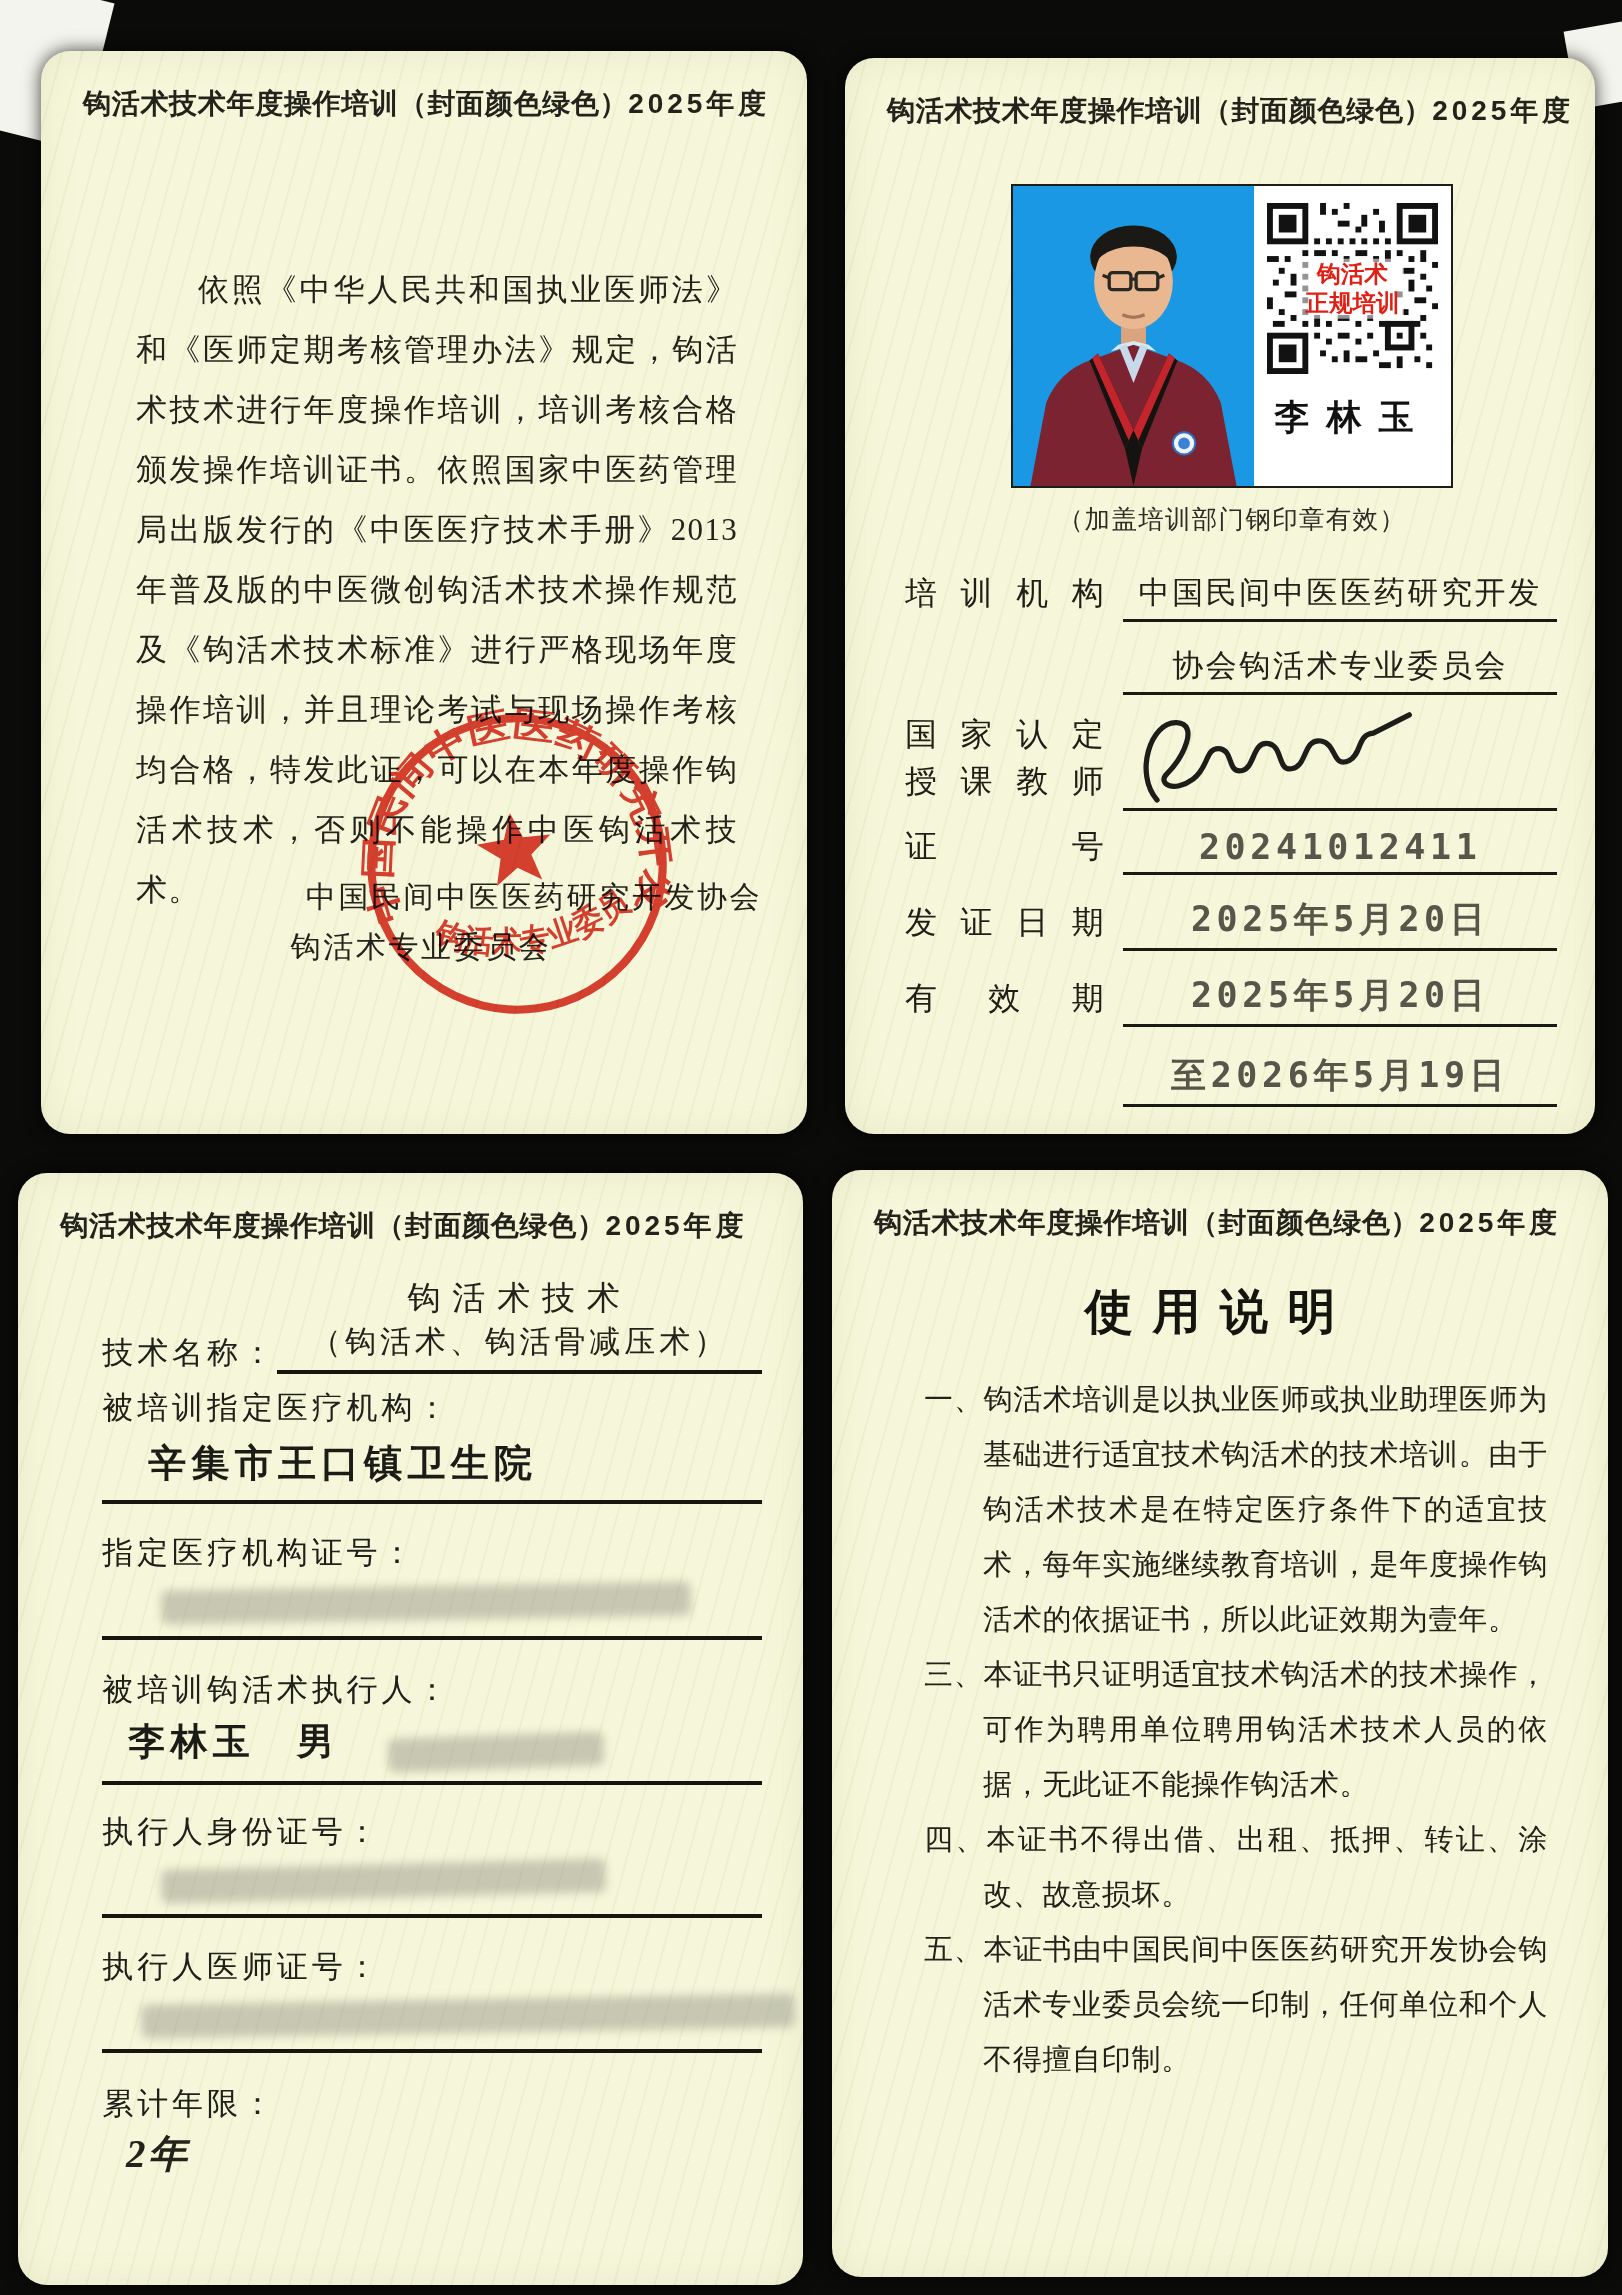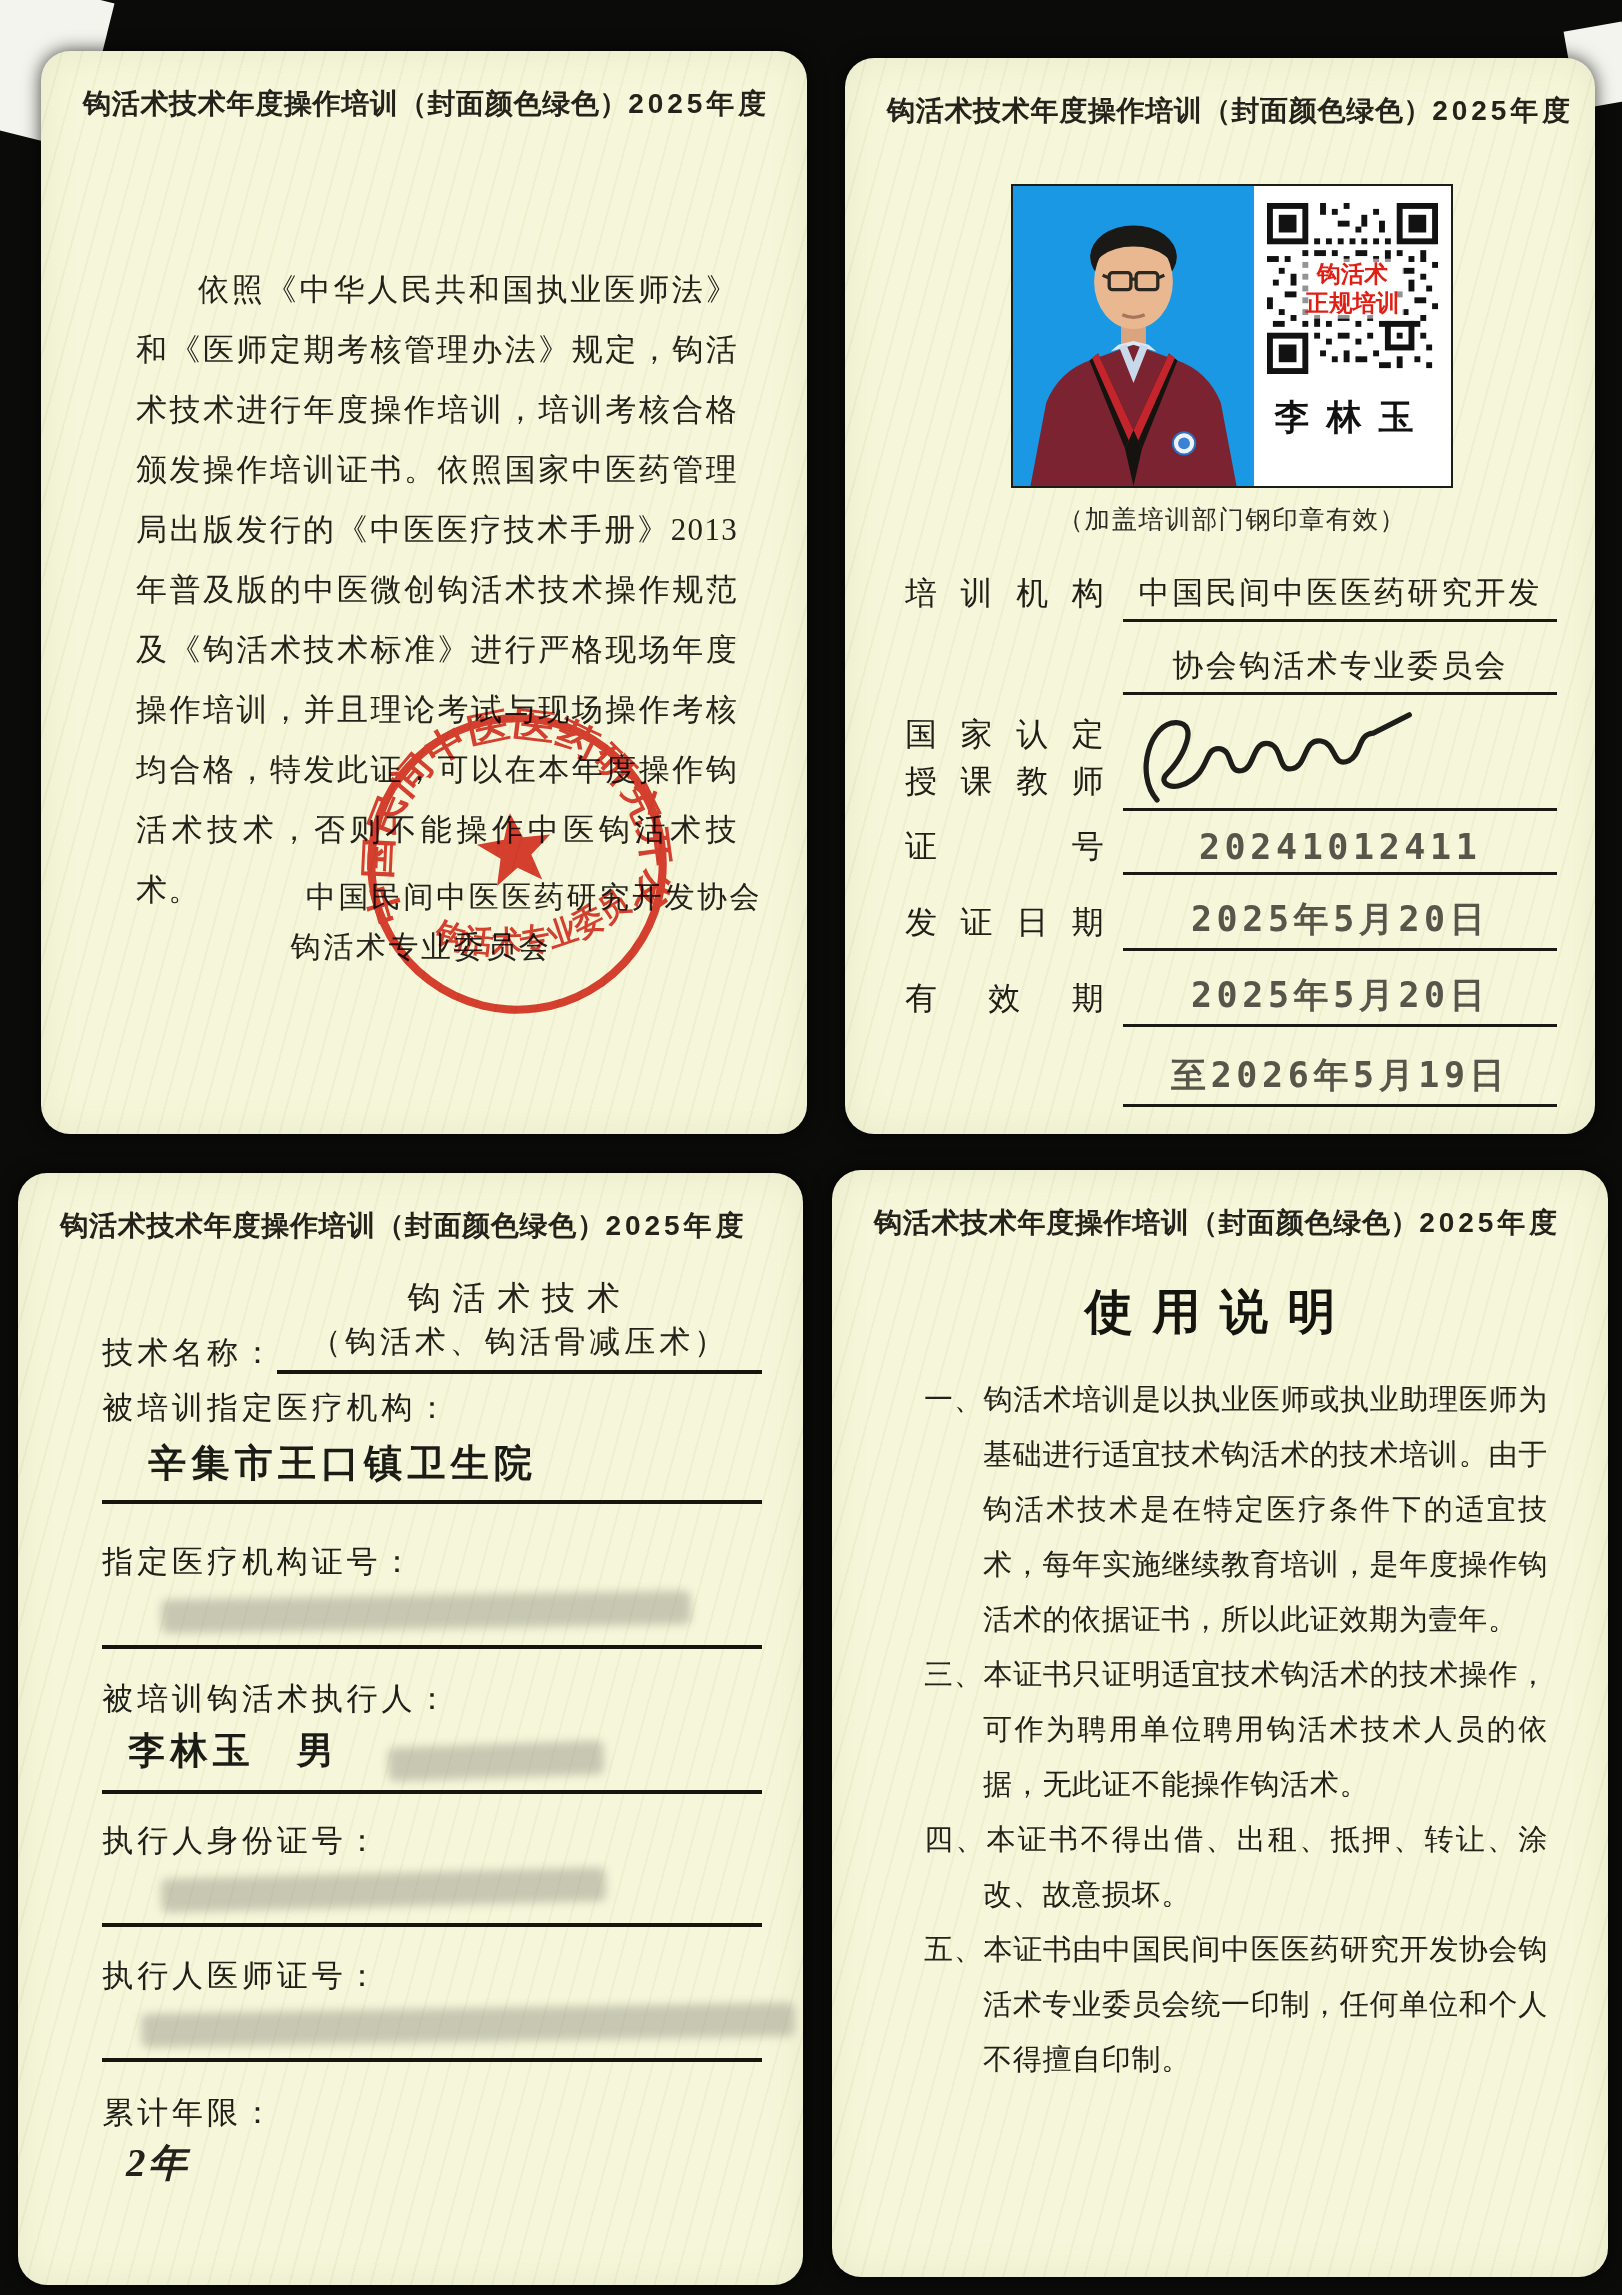--- a/index.html
+++ b/index.html
@@ -329,21 +329,21 @@
         <div>钩活术技术</div>
         <div class="small2">（钩活术、钩活骨减压术）</div>
       </div>
     </div>
 
     <div class="bl-label" style="margin-top:13px;">被培训指定医疗机构：</div>
     <div class="bl-underrow" style="margin-top:3.9px;padding:5.2px 0 11.8px 46px;">
       <span class="hand">辛集市王口镇卫生院</span>
     </div>
 
-    <div class="bl-label" style="margin-top:37px;">指定医疗机构证号：</div>
+    <div class="bl-label" style="margin-top:28px;">指定医疗机构证号：</div>
     <div class="bl-underrow" style="margin-top:5.2px;padding:6.5px 0 15.7px 59px;">
       <span class="redact" style="width:530px;transform:rotate(-1deg);"></span>
     </div>
 
     <div class="bl-label" style="margin-top:29px;">被培训钩活术执行人：</div>
     <div class="bl-underrow" style="margin-top:2.6px;padding:3.9px 0 11.8px 26px;white-space:nowrap;">
       <span class="hand" style="font-size:37px;">李林玉　男</span>
       <span class="redact" style="width:216px;margin-left:46px;transform:rotate(-2deg);"></span>
     </div>
 

